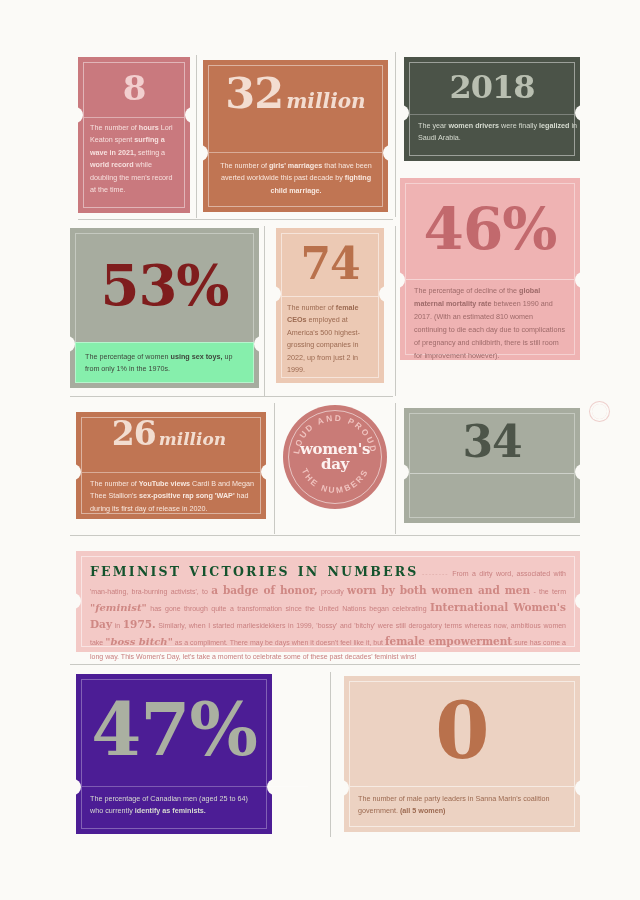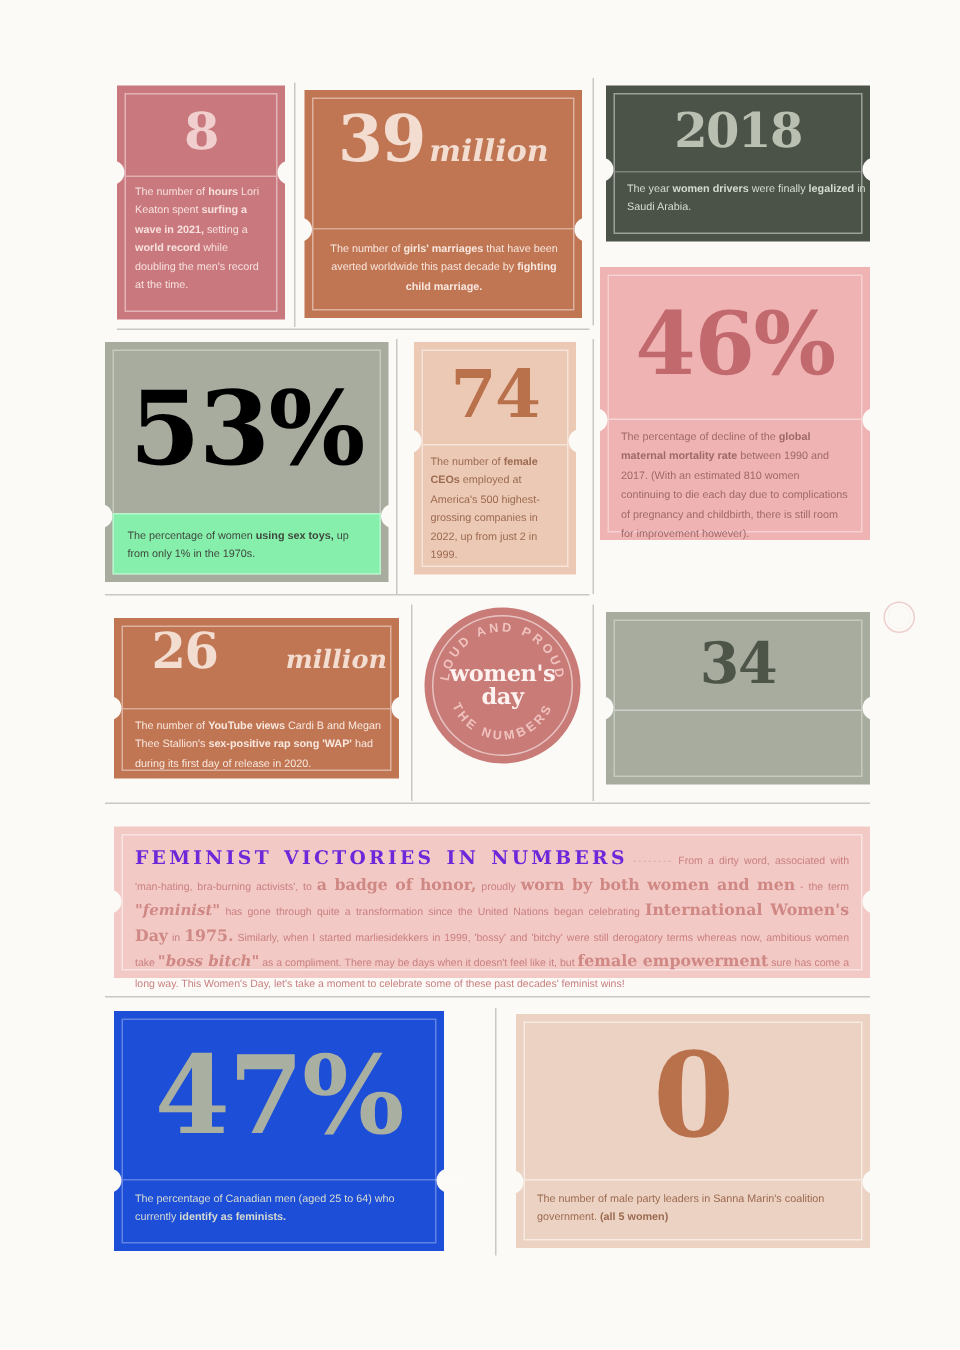--- a/index.html
+++ b/index.html
@@ -48,21 +48,21 @@
     background:#f3c9c6;
   }
   .feature .inner{position:absolute;inset:5px;border:1px solid rgba(255,255,255,.5);}
   .ftext{
     position:absolute;left:14px;right:14px;top:11px;
     font-size:7px;line-height:1.62;color:#c98080;
     text-align:justify;
   }
   .ftext .hl{
     font-family:"DejaVu Serif", serif;font-weight:700;
-    font-size:12.5px;letter-spacing:2.2px;color:#6d28d9;
+    font-size:12.5px;letter-spacing:2.2px;color:#14532d;
   }
   .ftext .ser{font-family:"DejaVu Serif", serif;font-weight:700;font-size:10.5px;color:#cf8884;}
   .ftext .seri{font-family:"DejaVu Serif", serif;font-weight:700;font-style:italic;font-size:10px;color:#cf8884;}
   .ftext .dash{letter-spacing:1px;color:#dba9a5;}
 
   
   .badge{
     position:absolute;border-radius:50%;
     background:#c97b77;color:#fdf0ee;
     display:flex;align-items:center;justify-content:center;
@@ -112,21 +112,21 @@
     </div>
     <div class="divider" style="left:6px;top:60px;width:100px;height:1px;background:rgba(255,255,255,.4);"></div>
     <div class="body" style="position:absolute;left:12px;right:11px;top:65px;color:#f7e0de;">The number of <b>hours</b> Lori Keaton spent <b>surfing a wave in 2021,</b> setting a <b>world record</b> while doubling the men's record at the time.</div>
   </div>
 
   <div class="card" style="left:203px;top:60px;width:185px;height:152px;background:#c07553;">
     <div class="inner"></div>
     <div class="notch l" style="top:85px;"></div>
     <div class="notch r" style="top:85px;"></div>
     <div class="bignum" style="position:absolute;left:8px;right:8px;top:14px;height:70px;font-size:43px;color:#f3ddd1;align-items:baseline;">
-      <span>39</span>
+      <span>32</span>
         <span class="suffix" style="font-size:20px;margin-left:3px;">million</span>
     </div>
     <div class="divider" style="left:6px;top:92px;width:173px;height:1px;background:rgba(255,255,255,.4);"></div>
     <div class="body" style="position:absolute;left:14px;right:13px;top:100px;color:#f8e7de;text-align:center;">The number of <b>girls' marriages</b> that have been averted worldwide this past decade by <b>fighting child marriage.</b></div>
   </div>
 
   <div class="card" style="left:404px;top:57px;width:176px;height:104px;background:#4b5348;">
     <div class="inner"></div>
     <div class="notch l" style="top:48px;"></div>
     <div class="notch r" style="top:48px;"></div>
@@ -145,21 +145,21 @@
       <span>46%</span>
     </div>
     <div class="divider" style="left:6px;top:101px;width:168px;height:1px;background:rgba(255,255,255,.45);"></div>
     <div class="body" style="position:absolute;left:14px;right:13px;top:107px;color:#9e6a69;line-height:1.8;">The percentage of decline of the <b>global maternal mortality rate</b> between 1990 and 2017. (With an estimated 810 women continuing to die each day due to complications of pregnancy and childbirth, there is still room for improvement however).</div>
   </div>
 
   <div class="card" style="left:70px;top:228px;width:189px;height:160px;background:#a7ac9f;">
     <div class="inner" style="border-color:rgba(255,255,255,.35);"></div>
     <div class="notch l" style="top:108px;"></div>
     <div class="notch r" style="top:108px;"></div>
-    <div class="bignum" style="position:absolute;left:8px;right:8px;top:8px;height:100px;font-size:68px;color:#000000;text-align:right;">
+    <div class="bignum" style="position:absolute;left:8px;right:8px;top:8px;height:100px;font-size:56px;color:#7f1d1d;text-align:right;">
       <span>53%</span>
     </div>
     <div style="position:absolute;left:5px;right:5px;top:114px;bottom:5px;background:#86efac;border:1px solid rgba(255,255,255,.4);box-sizing:border-box;">
       <div class="body" style="position:absolute;left:9px;right:9px;top:8px;color:#3f463c;">The percentage of women <b>using sex toys,</b> up from only 1% in the 1970s.</div>
     </div>
   </div>
 
   <div class="card" style="left:276px;top:228px;width:108px;height:155px;background:#ecc9b4;">
     <div class="inner" style="border-color:rgba(255,255,255,.5);"></div>
     <div class="notch l" style="top:58px;"></div>
@@ -168,21 +168,21 @@
       <span>74</span>
     </div>
     <div class="divider" style="left:6px;top:68px;width:96px;height:1px;background:rgba(255,255,255,.5);"></div>
     <div class="body" style="position:absolute;left:11px;right:10px;top:74px;color:#9c6a51;">The number of <b>female CEOs</b> employed at America's 500 highest-grossing companies in 2022, up from just 2 in 1999.</div>
   </div>
 
   <div class="card" style="left:76px;top:412px;width:190px;height:107px;background:#c07553;">
     <div class="inner"></div>
     <div class="notch l" style="top:52px;"></div>
     <div class="notch r" style="top:52px;"></div>
-    <div class="bignum" style="position:absolute;left:25px;right:8px;top:7px;height:50px;font-size:33px;color:#f2ddd0;align-items:baseline;justify-content:space-between;">
+    <div class="bignum" style="position:absolute;left:4px;right:8px;top:7px;height:50px;font-size:33px;color:#f2ddd0;align-items:baseline;">
       <span>26</span>
         <span class="suffix" style="font-size:17px;margin-left:3px;">million</span>
     </div>
     <div class="divider" style="left:6px;top:60px;width:178px;height:1px;background:rgba(255,255,255,.4);"></div>
     <div class="body" style="position:absolute;left:14px;right:12px;top:66px;color:#f8e8df;">The number of <b>YouTube views</b> Cardi B and Megan Thee Stallion's <b>sex-positive rap song 'WAP'</b> had during its first day of release in 2020.</div>
   </div>
 
   <div class="badge" style="left:283px;top:405px;width:104px;height:104px;">
     <div class="ring"></div>
     <svg class="arc" viewBox="0 0 104 104">
@@ -196,38 +196,38 @@
     <div class="mid">
       <div>women's</div>
       <div>day</div>
     </div>
   </div>
 
   <div class="card" style="left:404px;top:408px;width:176px;height:115px;background:#a7ac9f;">
     <div class="inner" style="border-color:rgba(255,255,255,.35);"></div>
     <div class="notch l" style="top:56px;"></div>
     <div class="notch r" style="top:56px;"></div>
-    <div class="bignum" style="position:absolute;left:8px;right:8px;top:5px;height:58px;font-size:38px;color:#4d5549;">
+    <div class="bignum" style="position:absolute;left:8px;right:8px;top:5px;height:58px;font-size:44px;color:#4d5549;">
       <span>34</span>
     </div>
     <div class="divider" style="left:6px;top:65px;width:164px;height:1px;background:rgba(255,255,255,.45);"></div>
   </div>
 
   <div class="feature" style="left:76px;top:551px;width:504px;height:101px;">
     <div class="inner"></div>
     <div class="notch l" style="top:42px;"></div>
     <div class="notch r" style="top:42px;"></div>
     <div class="ftext">
       <span class="hl">FEMINIST VICTORIES IN NUMBERS</span>
       <span class="dash">--------</span>
       <span id="feature-para">From a dirty word, associated with 'man-hating, bra-burning activists', to <span class="ser">a badge of honor,</span> proudly <span class="ser">worn by both women and men</span> - the term <span class="seri">"feminist"</span> has gone through quite a transformation since the United Nations began celebrating <span class="ser">International Women's Day</span> in <span class="ser">1975.</span> Similarly, when I started marliesidekkers in 1999, 'bossy' and 'bitchy' were still derogatory terms whereas now, ambitious women take <span class="seri">"boss bitch"</span> as a compliment. There may be days when it doesn't feel like it, but <span class="ser">female empowerment</span> sure has come a long way. This Women's Day, let's take a moment to celebrate some of these past decades' feminist wins!</span>
     </div>
   </div>
 
-  <div class="card" style="left:76px;top:674px;width:220px;height:160px;background:#1d4ed8;">
+  <div class="card" style="left:76px;top:674px;width:196px;height:160px;background:#4c1d95;">
     <div class="inner" style="border-color:rgba(255,255,255,.3);"></div>
     <div class="notch l" style="top:105px;"></div>
     <div class="notch r" style="top:105px;"></div>
     <div class="bignum" style="position:absolute;left:8px;right:8px;top:6px;height:100px;font-size:72px;color:#aab0a1;">
       <span>47%</span>
     </div>
     <div class="divider" style="left:6px;top:112px;width:226px;height:1px;background:rgba(255,255,255,.28);"></div>
     <div class="body" style="position:absolute;left:14px;right:13px;top:119px;color:#d6dbd0;">The percentage of Canadian men (aged 25 to 64) who currently <b>identify as feminists.</b></div>
   </div>
 

